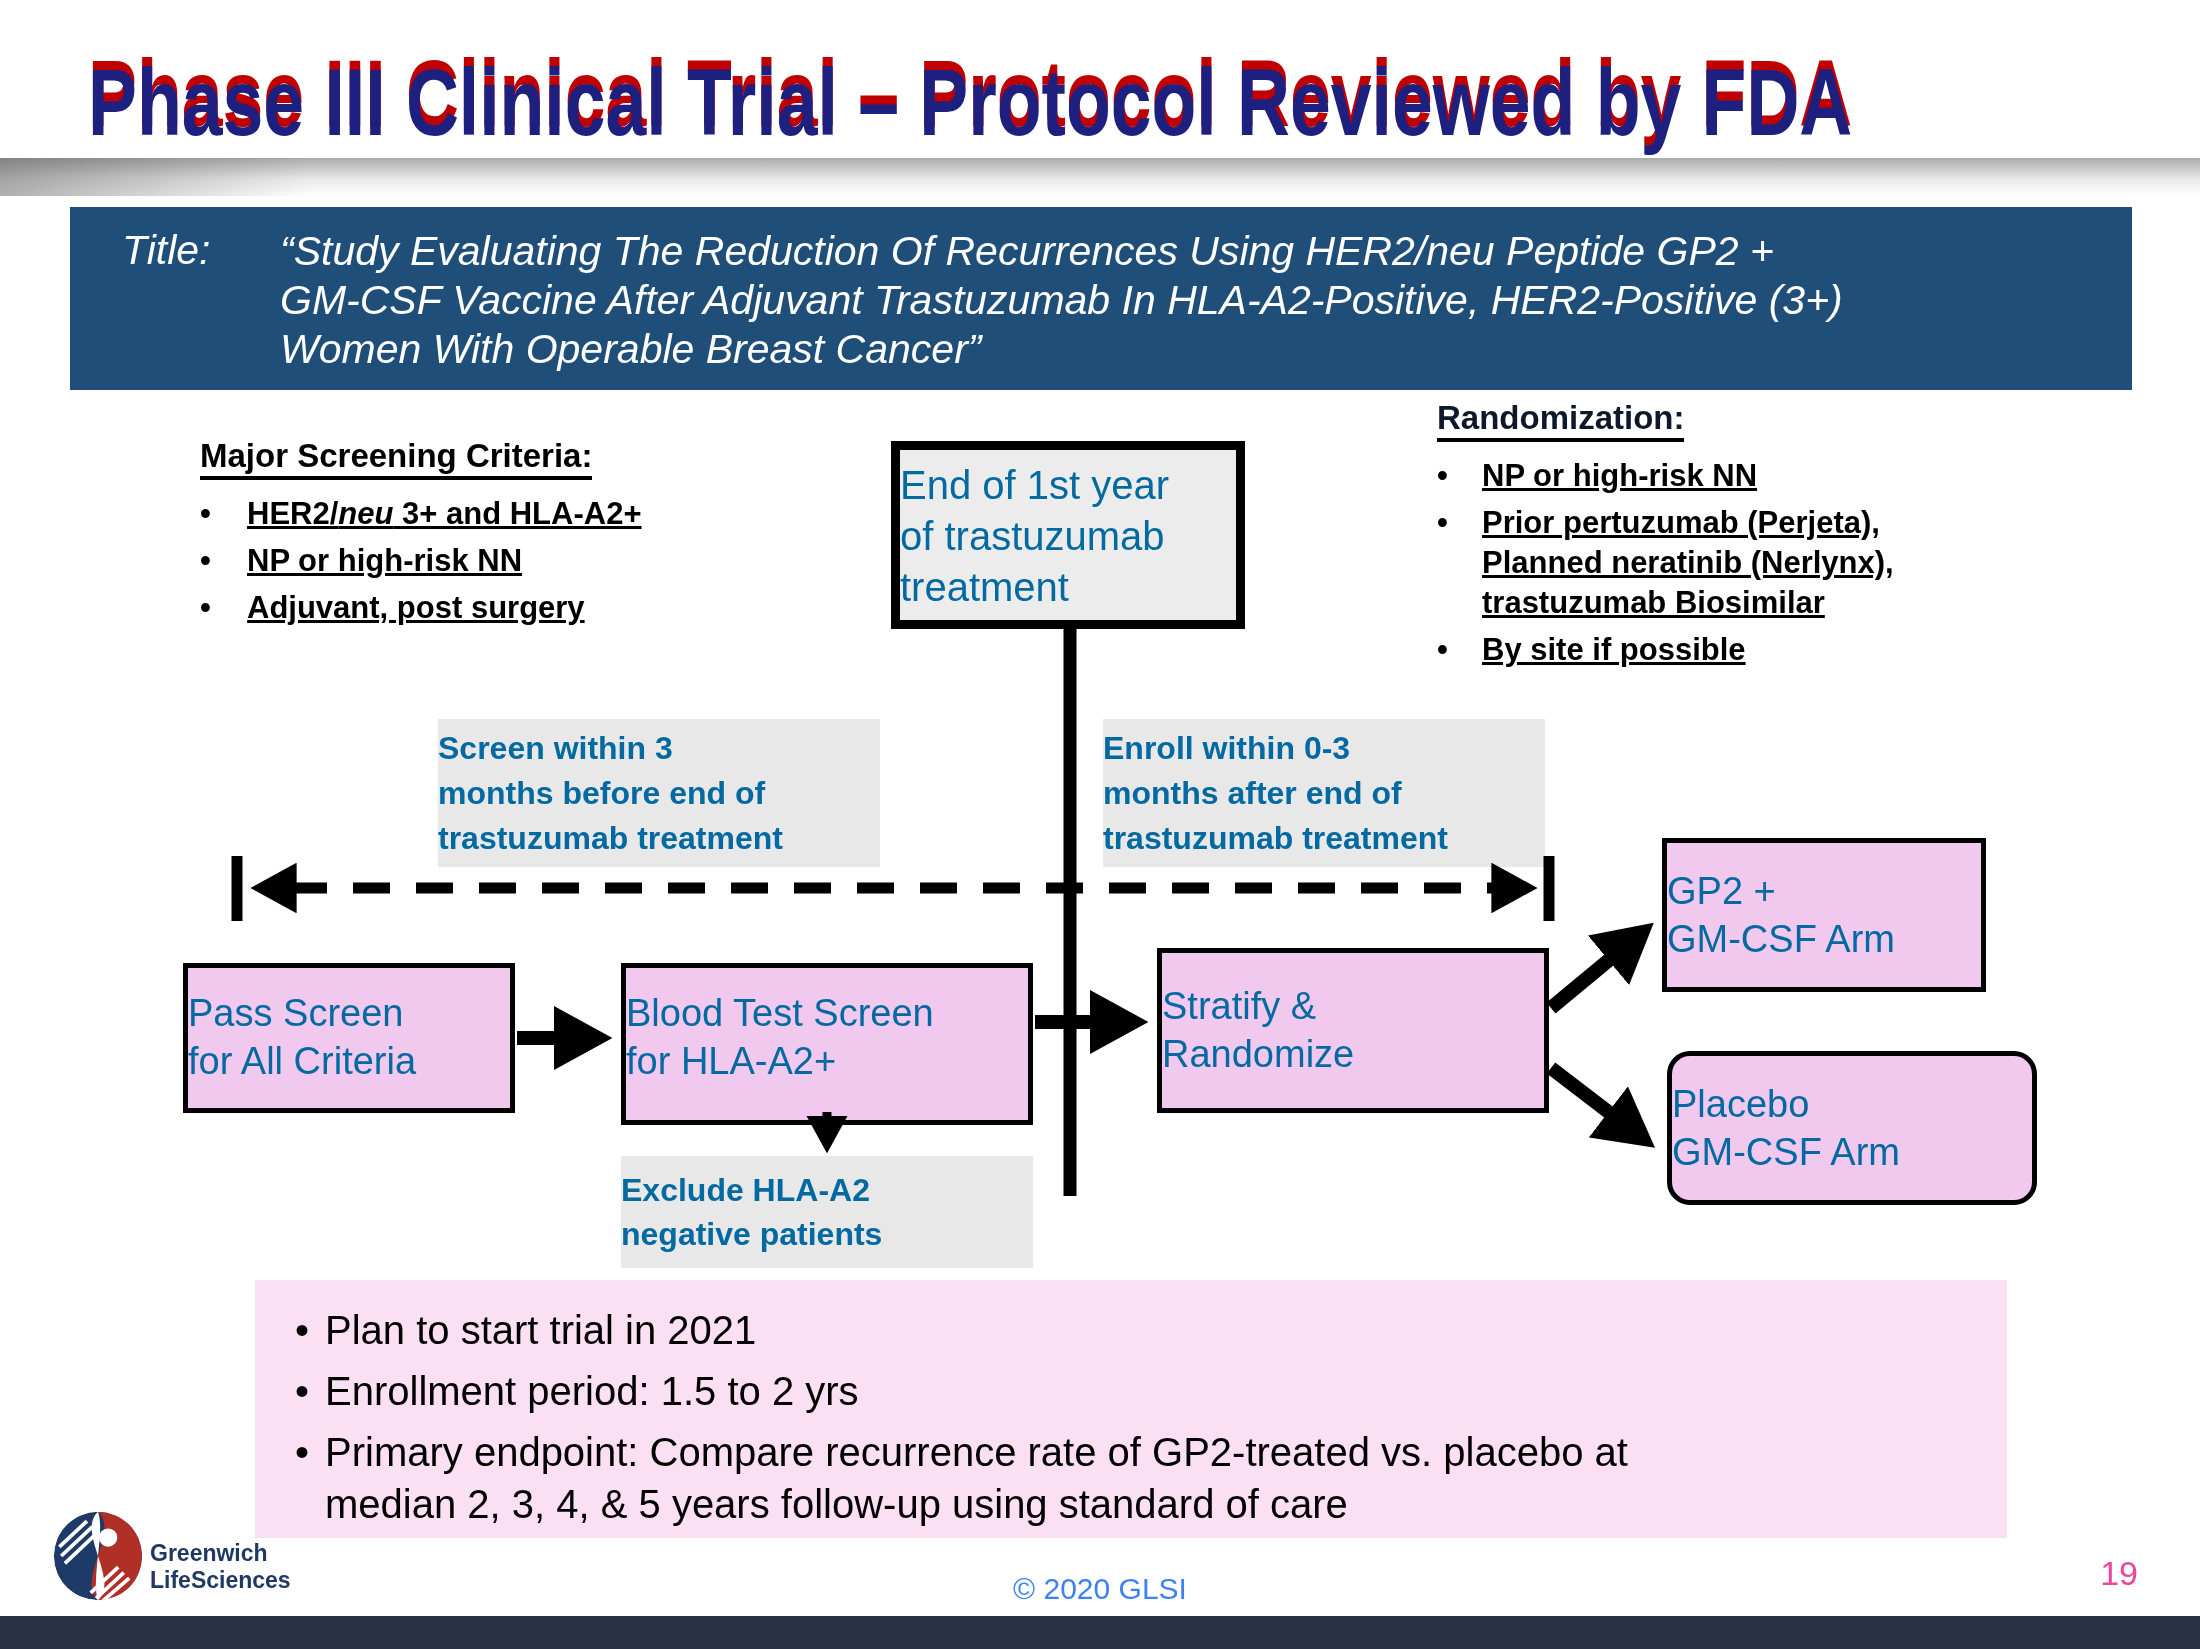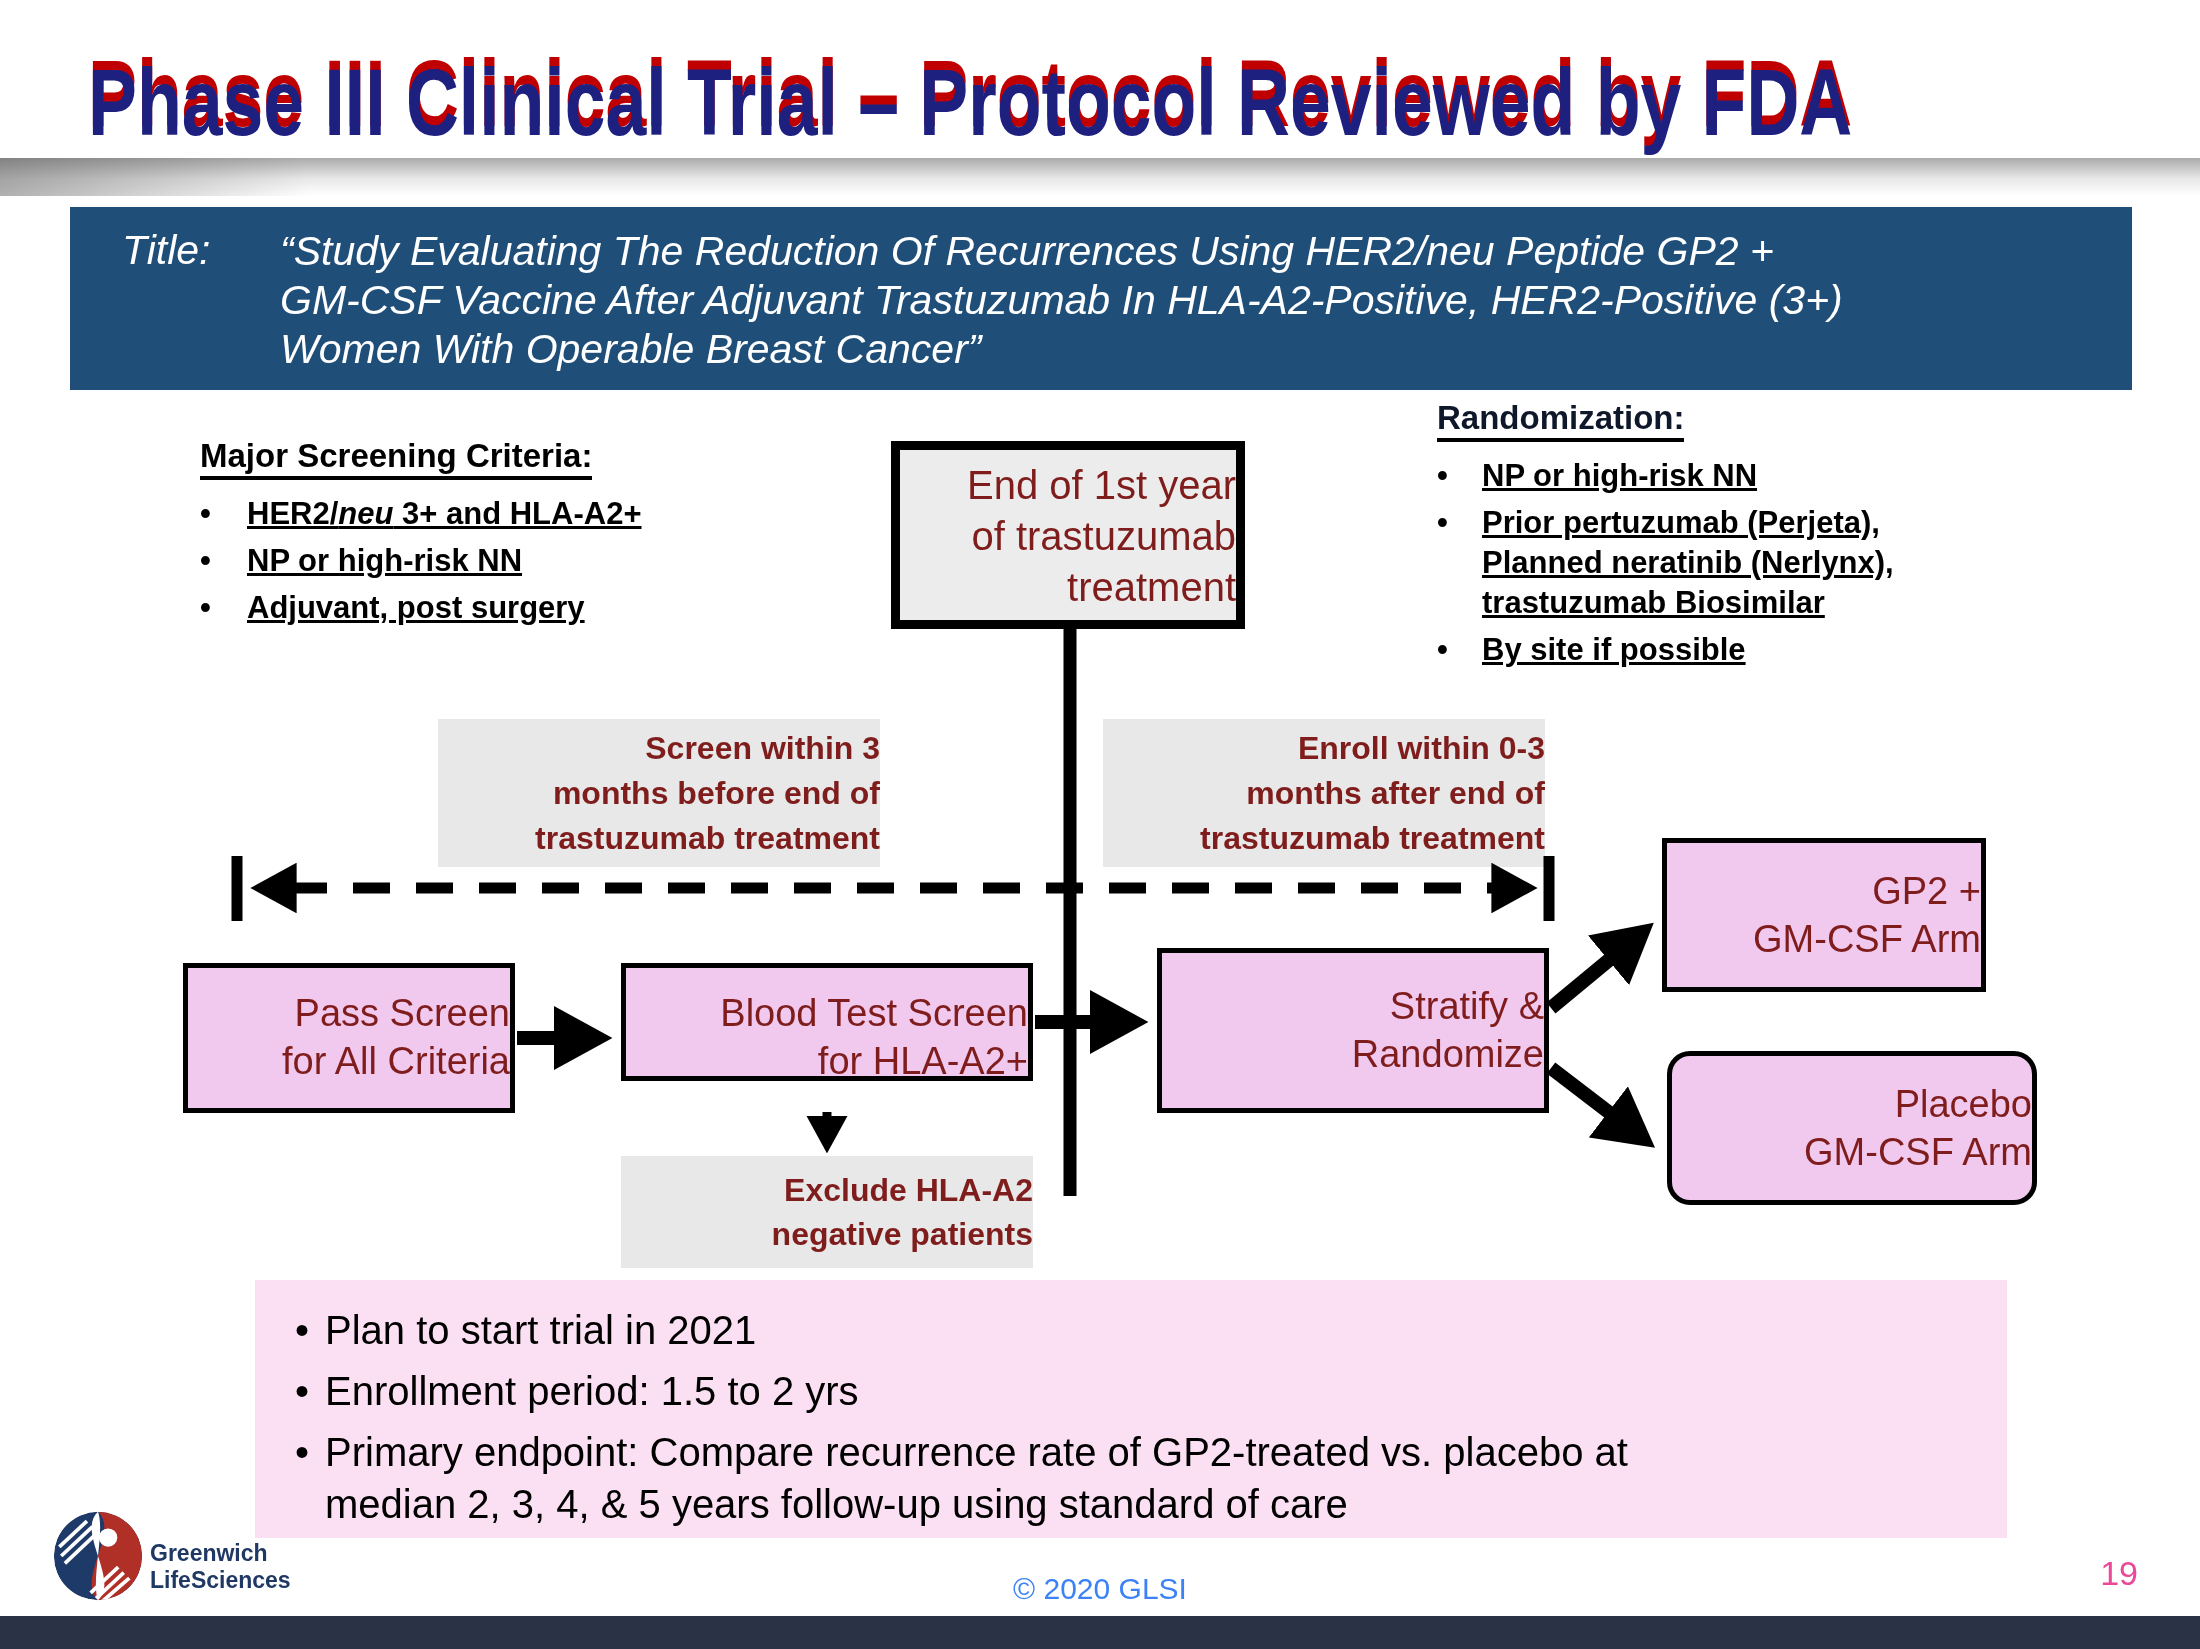--- a/index.html
+++ b/index.html
@@ -36,31 +36,31 @@
   .crit-head{position:absolute;left:200px;top:437px;font-size:33px;color:#000;}
   .crit-list{position:absolute;left:200px;top:494px;color:#000;}
   .rand-head{position:absolute;left:1437px;top:399px;font-size:33px;color:#0f172a;}
   .rand-list{position:absolute;left:1437px;top:456px;color:#000;}
   .blt-row{display:flex;margin-bottom:7px;}
   .blt-row .blt{flex:none;font-size:31px;font-weight:bold;line-height:40px;}
   .crit-list .blt{width:47px;}
   .rand-list .blt{width:45px;}
   .blt-row .txt{font-size:31px;font-weight:bold;line-height:40px;white-space:pre-line;text-decoration:underline;}
 
-  .abox{position:absolute;text-align:right;white-space:pre-line;color:#7f1d1d;}
+  .abox{position:absolute;text-align:left;white-space:pre-line;color:#0369a1;}
   .end-box{
     left:891px;top:441px;width:354px;height:188px;background:var(--grey-box);
     border:9px solid #000;font-size:40px;line-height:51px;padding-top:10px;
   }
   .window-box{background:#e8e8e8;font-size:32px;font-weight:bold;line-height:45px;padding-top:7px;}
   .screen-window{left:438px;top:719px;width:442px;height:148px;}
   .enroll-window{left:1103px;top:719px;width:442px;height:148px;}
   .pink-box{background:var(--flow-pink);border:5px solid #000;font-size:38px;line-height:48px;}
   .pass-box{left:183px;top:963px;width:332px;height:150px;padding-top:21px;}
-  .blood-box{left:621px;top:963px;width:412px;height:118px;padding-top:21px;}
+  .blood-box{left:621px;top:963px;width:412px;height:162px;padding-top:21px;}
   .stratify-box{left:1157px;top:948px;width:392px;height:165px;padding-top:29px;}
   .gp2-box{left:1662px;top:838px;width:324px;height:154px;padding-top:24px;}
   .placebo-box{left:1667px;top:1051px;width:370px;height:154px;padding-top:24px;border-radius:23px;}
   .exclude-box{left:621px;top:1156px;width:412px;height:112px;background:#e8e8e8;
     font-size:32px;font-weight:bold;line-height:44px;padding-top:12px;}
 
   .connectors{position:absolute;left:0;top:0;width:2200px;height:1649px;pointer-events:none;}
 
   .summary-panel{
     position:absolute;left:255px;top:1280px;width:1752px;height:258px;

